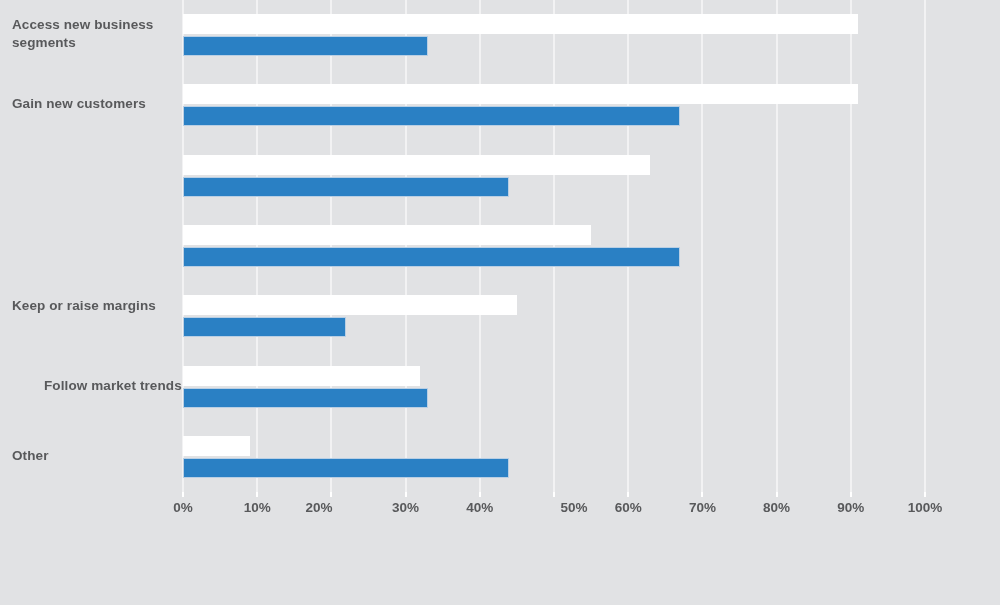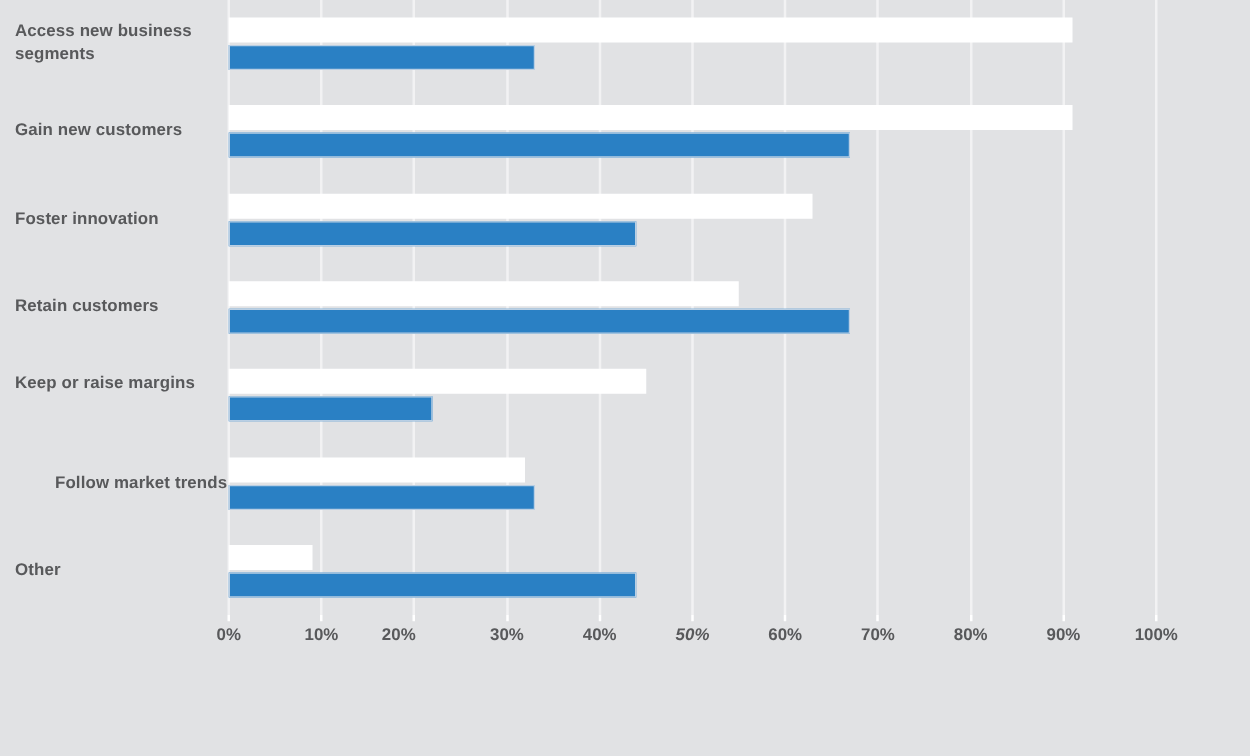--- a/index.html
+++ b/index.html
@@ -188,40 +188,38 @@
         <div class="cat-row" style="top: 421.714px; height: 70.2857px;">
           <div class="bar insurers" title="Insurers: 9%" style="top: 14.1429px; width: 66.78px; background: rgb(255, 255, 255);"></div>
           <div class="bar ecosystems" title="Ecosystems: 44%" style="top: 36.1429px; width: 326.48px; background: rgb(42, 128, 196);"></div>
         </div>
       </div>
   </div>
 
   <div class="cat-labels" id="cat-labels">
       <div class="cat-label" style="top: 16.1429px;">Access new business segments</div>
       <div class="cat-label" style="top: 95.4286px;">Gain new customers</div>
-      <div class="cat-label" style="top: 165.714px;">Foster innovation</div>
-      <div class="cat-label" style="top: 236px;">Retain customers</div>
       <div class="cat-label" style="top: 297.286px;">Keep or raise margins</div>
       <div class="cat-label" style="top: 376.571px; margin-left: 32px;">Follow market trends</div>
       <div class="cat-label" style="top: 446.857px;">Other</div>
     </div>
 
   <div class="x-axis" id="x-axis">
       <div class="tick-mark" style="left: -1px;"></div>
       <div class="tick-label" style="left: 0px;">0%</div>
       <div class="tick-mark" style="left: 73.2px;"></div>
       <div class="tick-label" style="left: 74.2px; text-align: center;">10%</div>
       <div class="tick-mark" style="left: 147.4px;"></div>
       <div class="tick-label" style="left: 136px;">20%</div>
       <div class="tick-mark" style="left: 221.6px;"></div>
       <div class="tick-label" style="left: 222.6px;">30%</div>
       <div class="tick-mark" style="left: 295.8px;"></div>
       <div class="tick-label" style="left: 296.8px;">40%</div>
       <div class="tick-mark" style="left: 370px;"></div>
-      <div class="tick-label" style="left: 371px; font-style: italic;">50%</div>
+      <div class="tick-label" style="left: 391px;">50%</div>
       <div class="tick-mark" style="left: 444.2px;"></div>
       <div class="tick-label" style="left: 445.2px;">60%</div>
       <div class="tick-mark" style="left: 518.4px;"></div>
       <div class="tick-label" style="left: 519.4px;">70%</div>
       <div class="tick-mark" style="left: 592.6px;"></div>
       <div class="tick-label" style="left: 593.6px;">80%</div>
       <div class="tick-mark" style="left: 666.8px;"></div>
       <div class="tick-label" style="left: 667.8px;">90%</div>
       <div class="tick-mark" style="left: 741px;"></div>
       <div class="tick-label" style="left: 742px;">100%</div>

